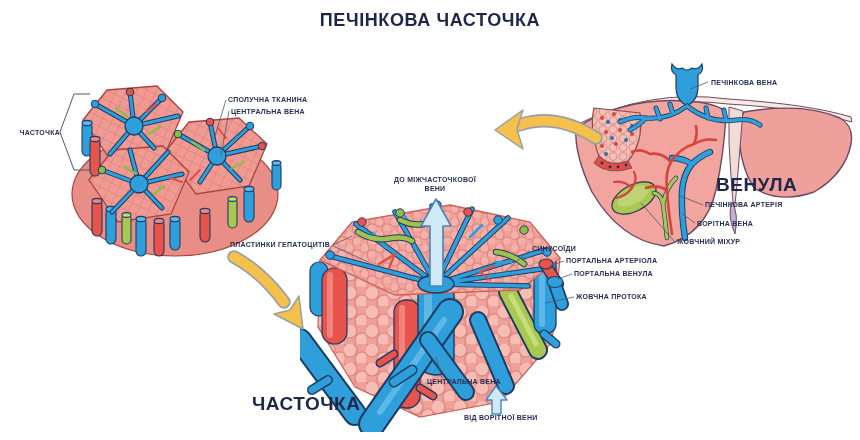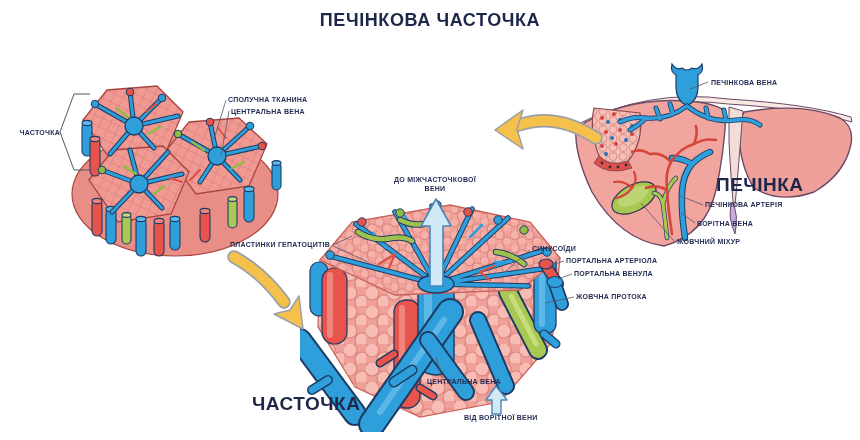--- a/index.html
+++ b/index.html
@@ -303,18 +303,18 @@
   <div class="lbl" style="right:530px;top:240px">ПЛАСТИНКИ ГЕПАТОЦИТІВ</div>
   <div class="lbl" style="left:532px;top:244px">СИНУСОЇДИ</div>
   <div class="lbl" style="left:566px;top:256px">ПОРТАЛЬНА АРТЕРІОЛА</div>
   <div class="lbl" style="left:574px;top:269px">ПОРТАЛЬНА ВЕНУЛА</div>
   <div class="lbl" style="left:576px;top:292px">ЖОВЧНА ПРОТОКА</div>
   <div class="lbl" style="left:427px;top:377px">ЦЕНТРАЛЬНА ВЕНА</div>
   <div class="lbl" style="left:464px;top:413px">ВІД ВОРІТНОЇ ВЕНИ</div>
   <div class="cap" style="left:252px;top:393px">ЧАСТОЧКА</div>
 
   <div class="lbl" style="left:711px;top:78px">ПЕЧІНКОВА ВЕНА</div>
-  <div class="cap" style="left:716px;top:174px">ПЕЧІНКА</div>
+  <div class="cap" style="left:716px;top:174px">ВЕНУЛА</div>
   <div class="lbl" style="left:705px;top:200px">ПЕЧІНКОВА АРТЕРІЯ</div>
   <div class="lbl" style="left:697px;top:219px">ВОРІТНА ВЕНА</div>
   <div class="lbl" style="left:677px;top:237px">ЖОВЧНИЙ МІХУР</div>
 
 </div>
 
 </body></html>

